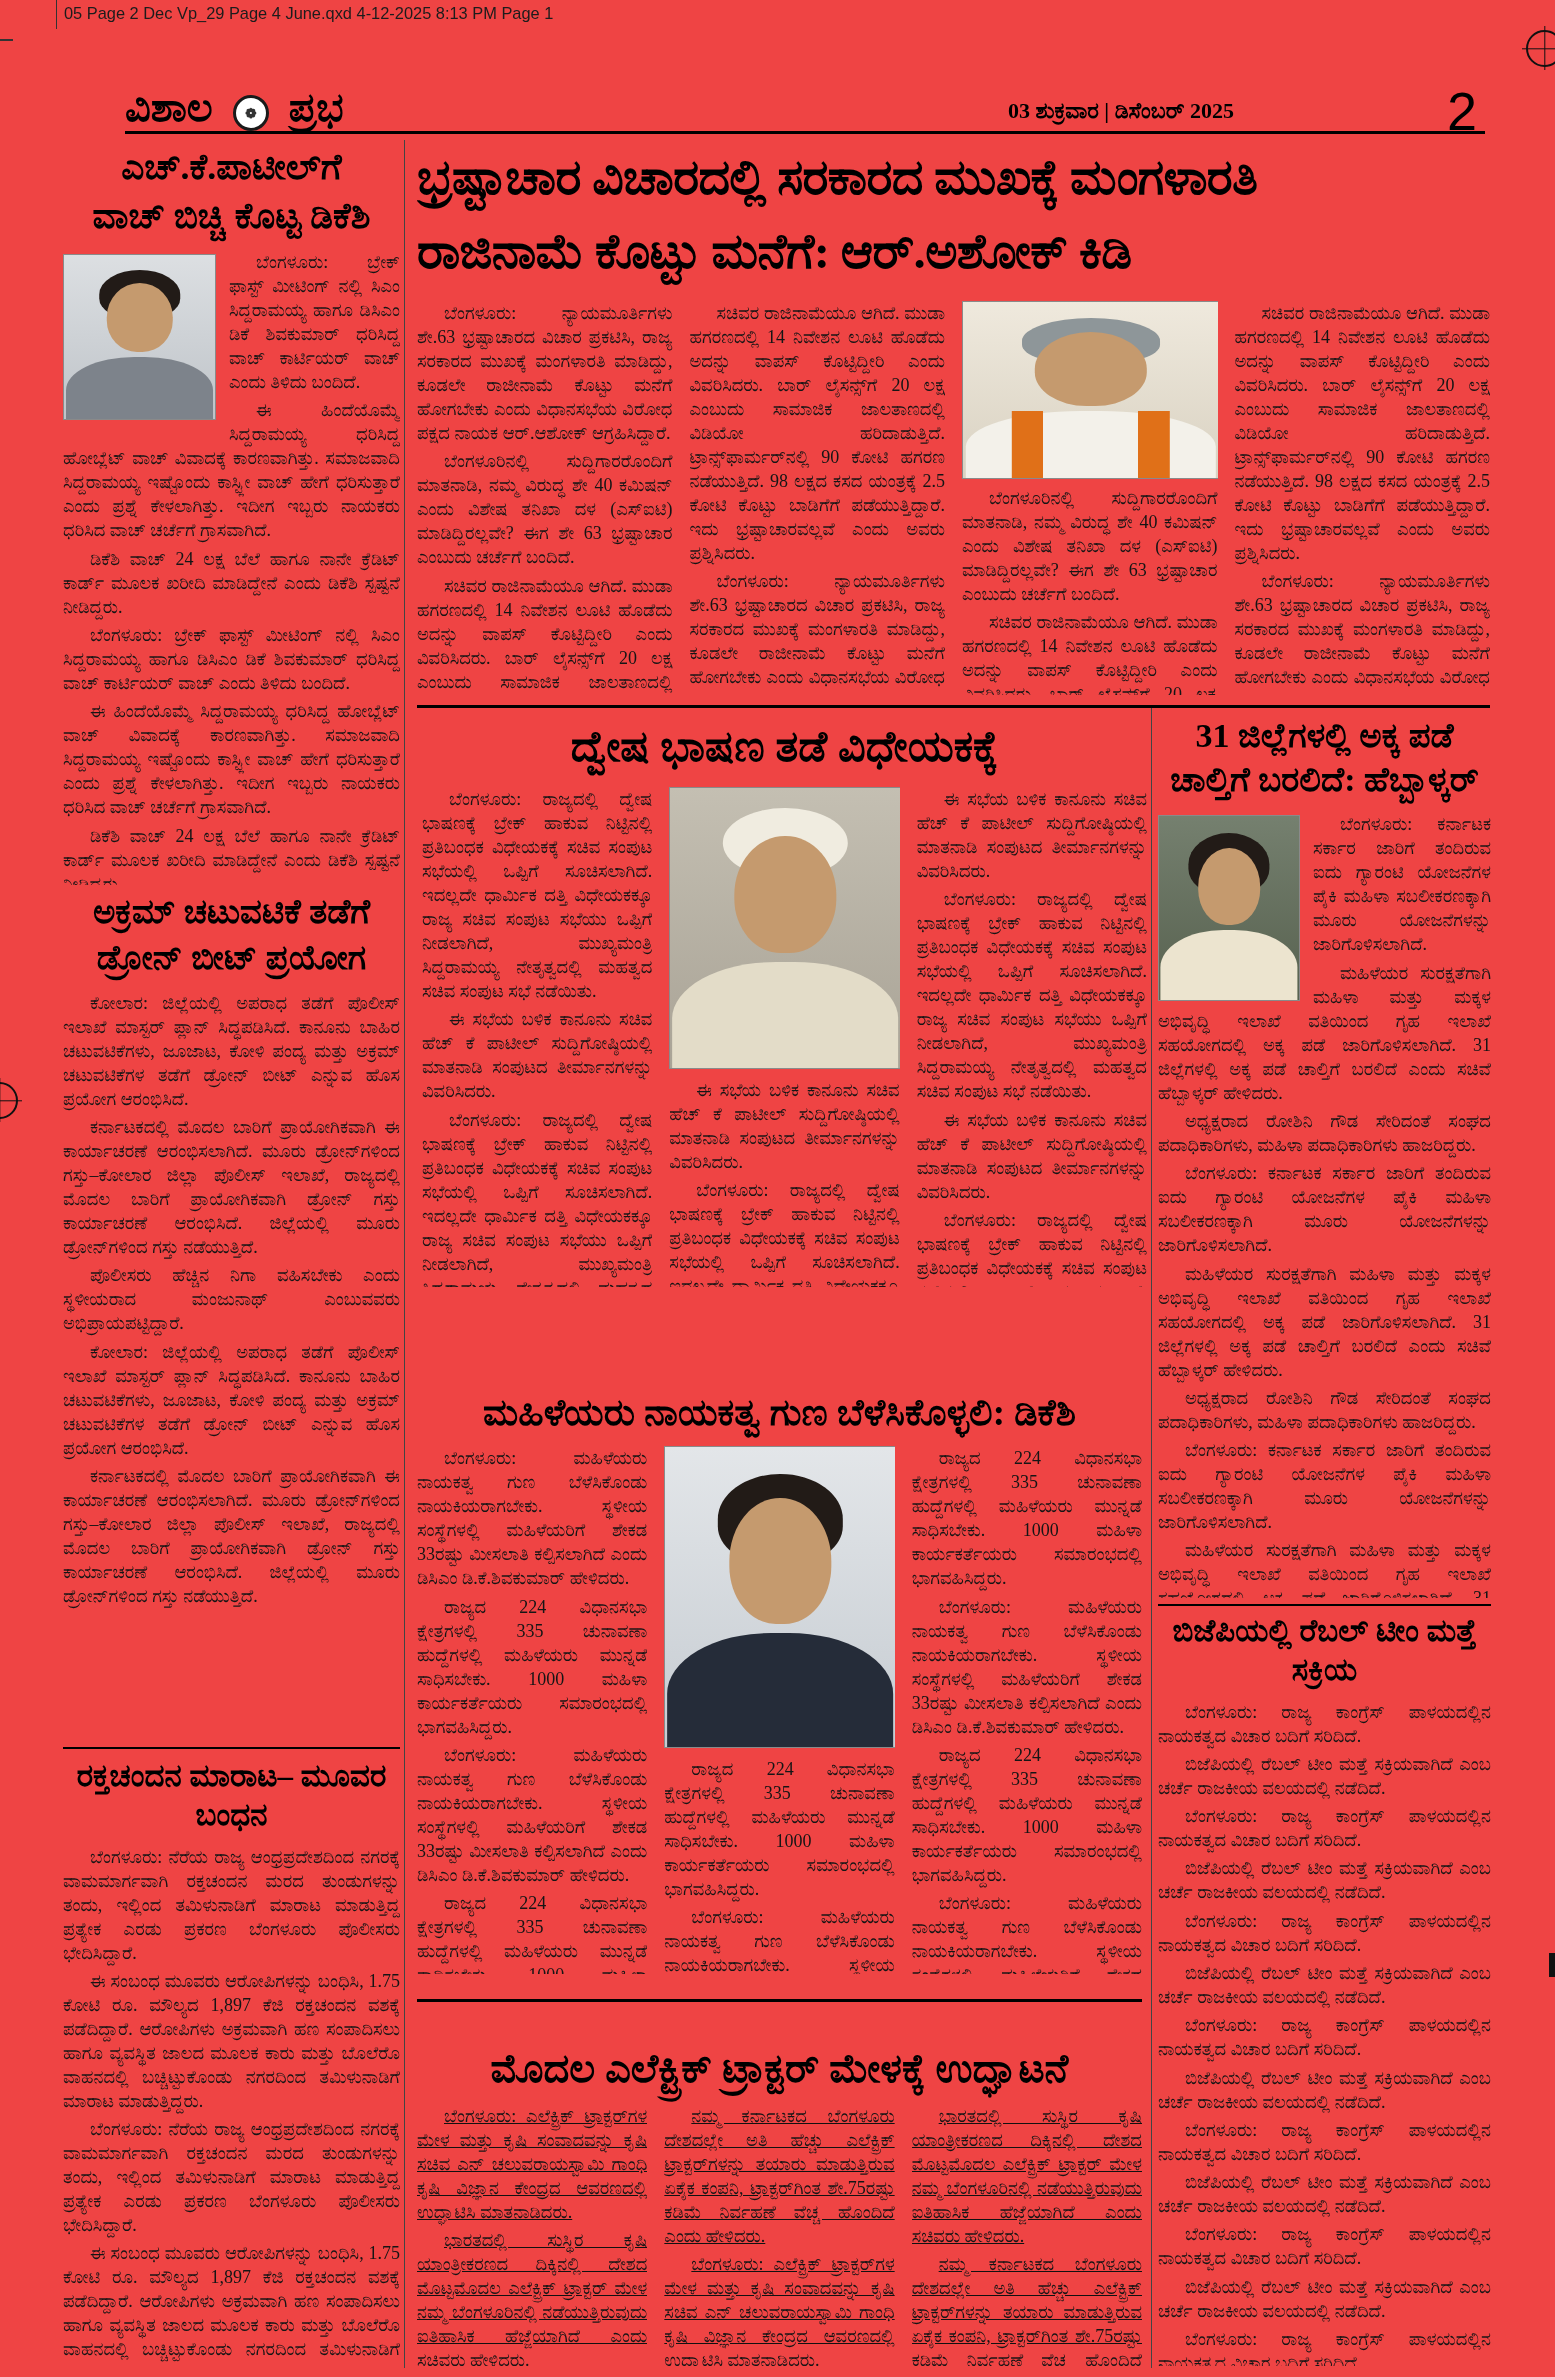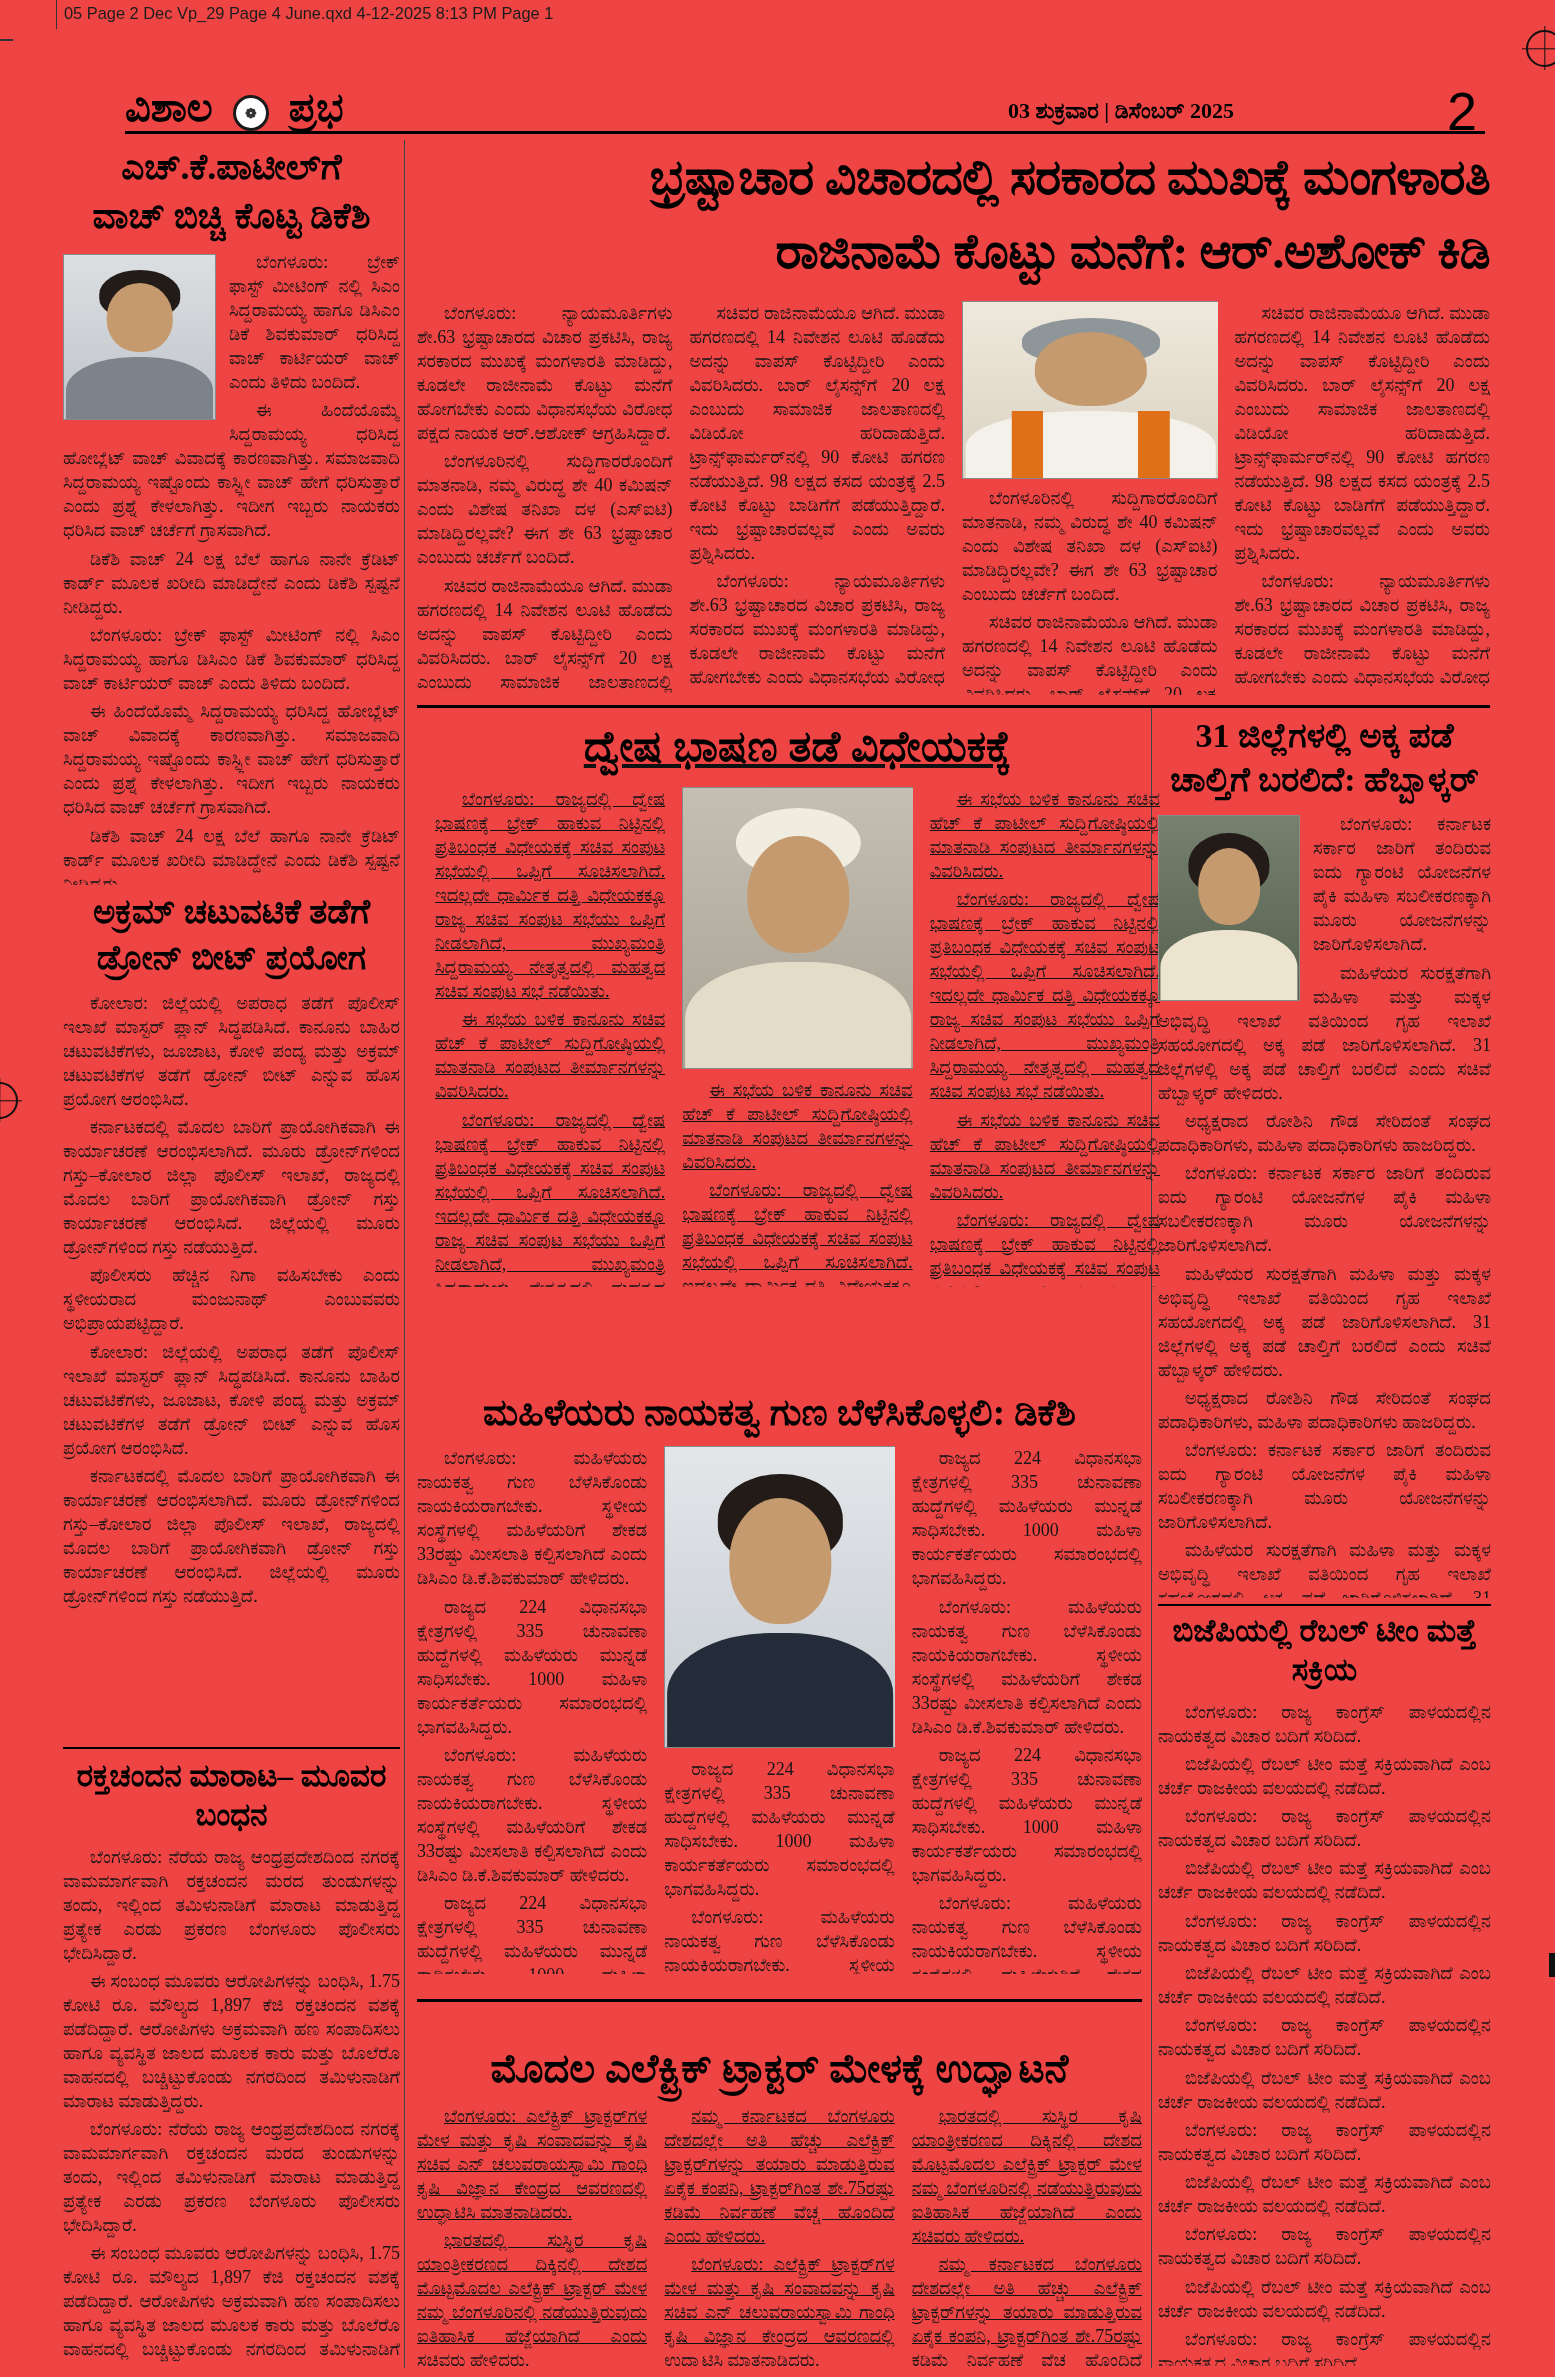--- a/index.html
+++ b/index.html
@@ -29,21 +29,21 @@
   .mh-pagenum{position:absolute;left:1447px;top:80px;font-size:54px;font-weight:400;color:#000;
               font-family:"Liberation Sans",sans-serif;}
   .mh-rule{position:absolute;left:125px;top:131px;width:1360px;height:2.9px;background:#000;}
   
   .vrule{position:absolute;width:1.4px;background:#444;}
   .hrule{position:absolute;height:2.9px;background:#000;}
   .hrule-thin{position:absolute;height:2.1px;background:#000;}
   
   .art{position:absolute;overflow:hidden;}
   .hl{font-weight:700;color:#000;text-align:center;margin:0 0 10px 0;}
-  .hl-top{font-size:49px;line-height:1.5;text-align:right;margin-bottom:13px;letter-spacing:-0.7px;}
+  .hl-top{font-size:49px;line-height:1.5;text-align:left;margin-bottom:13px;letter-spacing:-0.7px;}
   .hl-l1{font-size:36px;line-height:1.35;}
   .hl-l2{font-size:34px;line-height:1.35;}
   .hl-l3{font-size:31px;line-height:1.25;}
   .hl-m1{font-size:43px;line-height:1.4;}
   .hl-m2{font-size:37px;line-height:1.25;}
   .hl-m3{font-size:40px;line-height:1.25;margin-top:36px;}
   .hl-r1{font-size:34px;line-height:1.3;}
   .hl-r2{font-size:31px;line-height:1.25;}
   .body-text{font-size:18px;line-height:24px;text-align:justify;color:#151515;overflow:hidden;}
   .body-text p{margin:0 0 4.3px 0;text-indent:27px;}
@@ -176,21 +176,21 @@
       <p>ಬೆಂಗಳೂರಿನಲ್ಲಿ ಸುದ್ದಿಗಾರರೊಂದಿಗೆ ಮಾತನಾಡಿ, ನಮ್ಮ ವಿರುದ್ಧ ಶೇ 40 ಕಮಿಷನ್ ಎಂದು ವಿಶೇಷ ತನಿಖಾ ದಳ (ಎಸ್‌ಐಟಿ) ಮಾಡಿದ್ದಿರಲ್ಲವೇ? ಈಗ ಶೇ 63 ಭ್ರಷ್ಟಾಚಾರ ಎಂಬುದು ಚರ್ಚೆಗೆ ಬಂದಿದೆ.</p>
           <p>ಸಚಿವರ ರಾಜಿನಾಮೆಯೂ ಆಗಿದೆ. ಮುಡಾ ಹಗರಣದಲ್ಲಿ 14 ನಿವೇಶನ ಲೂಟಿ ಹೊಡೆದು ಅದನ್ನು ವಾಪಸ್ ಕೊಟ್ಟಿದ್ದೀರಿ ಎಂದು ವಿವರಿಸಿದರು. ಬಾರ್ ಲೈಸನ್ಸ್‌ಗೆ 20 ಲಕ್ಷ ಎಂಬುದು ಸಾಮಾಜಿಕ ಜಾಲತಾಣದಲ್ಲಿ ವಿಡಿಯೋ ಹರಿದಾಡುತ್ತಿದೆ. ಟ್ರಾನ್ಸ್‌ಫಾರ್ಮರ್‌ನಲ್ಲಿ 90 ಕೋಟಿ ಹಗರಣ ನಡೆಯುತ್ತಿದೆ. 98 ಲಕ್ಷದ ಕಸದ ಯಂತ್ರಕ್ಕೆ 2.5 ಕೋಟಿ ಕೊಟ್ಟು ಬಾಡಿಗೆಗೆ ಪಡೆಯುತ್ತಿದ್ದಾರೆ. ಇದು ಭ್ರಷ್ಟಾಚಾರವಲ್ಲವೆ ಎಂದು ಅವರು ಪ್ರಶ್ನಿಸಿದರು.</p>
         </div>
       <div class="col body-text">
           <p>ಸಚಿವರ ರಾಜಿನಾಮೆಯೂ ಆಗಿದೆ. ಮುಡಾ ಹಗರಣದಲ್ಲಿ 14 ನಿವೇಶನ ಲೂಟಿ ಹೊಡೆದು ಅದನ್ನು ವಾಪಸ್ ಕೊಟ್ಟಿದ್ದೀರಿ ಎಂದು ವಿವರಿಸಿದರು. ಬಾರ್ ಲೈಸನ್ಸ್‌ಗೆ 20 ಲಕ್ಷ ಎಂಬುದು ಸಾಮಾಜಿಕ ಜಾಲತಾಣದಲ್ಲಿ ವಿಡಿಯೋ ಹರಿದಾಡುತ್ತಿದೆ. ಟ್ರಾನ್ಸ್‌ಫಾರ್ಮರ್‌ನಲ್ಲಿ 90 ಕೋಟಿ ಹಗರಣ ನಡೆಯುತ್ತಿದೆ. 98 ಲಕ್ಷದ ಕಸದ ಯಂತ್ರಕ್ಕೆ 2.5 ಕೋಟಿ ಕೊಟ್ಟು ಬಾಡಿಗೆಗೆ ಪಡೆಯುತ್ತಿದ್ದಾರೆ. ಇದು ಭ್ರಷ್ಟಾಚಾರವಲ್ಲವೆ ಎಂದು ಅವರು ಪ್ರಶ್ನಿಸಿದರು.</p>
           <p>ಬೆಂಗಳೂರು: ನ್ಯಾಯಮೂರ್ತಿಗಳು ಶೇ.63 ಭ್ರಷ್ಟಾಚಾರದ ವಿಚಾರ ಪ್ರಕಟಿಸಿ, ರಾಜ್ಯ ಸರಕಾರದ ಮುಖಕ್ಕೆ ಮಂಗಳಾರತಿ ಮಾಡಿದ್ದು, ಕೂಡಲೇ ರಾಜೀನಾಮೆ ಕೊಟ್ಟು ಮನೆಗೆ ಹೋಗಬೇಕು ಎಂದು ವಿಧಾನಸಭೆಯ ವಿರೋಧ ಪಕ್ಷದ ನಾಯಕ ಆರ್.ಆಶೋಕ್ ಆಗ್ರಹಿಸಿದ್ದಾರೆ.</p>
         </div>
     </div>
   </div>
 
-  <div class="art" style="left:435px;top:717px;width:725px;height:664px;text-decoration:underline;">
+  <div class="art" style="left:422px;top:717px;width:725px;height:664px;">
     <h2 class="hl hl-m1">
       <span>ದ್ವೇಷ ಭಾಷಣ ತಡೆ ವಿಧೇಯಕಕ್ಕೆ</span><br>
     </h2>
     <div class="cols" style="height:500px;">
       <div class="col body-text">
           <p>ಬೆಂಗಳೂರು: ರಾಜ್ಯದಲ್ಲಿ ದ್ವೇಷ ಭಾಷಣಕ್ಕೆ ಬ್ರೇಕ್ ಹಾಕುವ ನಿಟ್ಟಿನಲ್ಲಿ ಪ್ರತಿಬಂಧಕ ವಿಧೇಯಕಕ್ಕೆ ಸಚಿವ ಸಂಪುಟ ಸಭೆಯಲ್ಲಿ ಒಪ್ಪಿಗೆ ಸೂಚಿಸಲಾಗಿದೆ. ಇದಲ್ಲದೇ ಧಾರ್ಮಿಕ ದತ್ತಿ ವಿಧೇಯಕಕ್ಕೂ ರಾಜ್ಯ ಸಚಿವ ಸಂಪುಟ ಸಭೆಯು ಒಪ್ಪಿಗೆ ನೀಡಲಾಗಿದೆ, ಮುಖ್ಯಮಂತ್ರಿ ಸಿದ್ದರಾಮಯ್ಯ ನೇತೃತ್ವದಲ್ಲಿ ಮಹತ್ವದ ಸಚಿವ ಸಂಪುಟ ಸಭೆ ನಡೆಯಿತು.</p>
           <p>ಈ ಸಭೆಯ ಬಳಿಕ ಕಾನೂನು ಸಚಿವ ಹೆಚ್ ಕೆ ಪಾಟೀಲ್ ಸುದ್ದಿಗೋಷ್ಠಿಯಲ್ಲಿ ಮಾತನಾಡಿ ಸಂಪುಟದ ತೀರ್ಮಾನಗಳನ್ನು ವಿವರಿಸಿದರು.</p>
           <p>ಬೆಂಗಳೂರು: ರಾಜ್ಯದಲ್ಲಿ ದ್ವೇಷ ಭಾಷಣಕ್ಕೆ ಬ್ರೇಕ್ ಹಾಕುವ ನಿಟ್ಟಿನಲ್ಲಿ ಪ್ರತಿಬಂಧಕ ವಿಧೇಯಕಕ್ಕೆ ಸಚಿವ ಸಂಪುಟ ಸಭೆಯಲ್ಲಿ ಒಪ್ಪಿಗೆ ಸೂಚಿಸಲಾಗಿದೆ. ಇದಲ್ಲದೇ ಧಾರ್ಮಿಕ ದತ್ತಿ ವಿಧೇಯಕಕ್ಕೂ ರಾಜ್ಯ ಸಚಿವ ಸಂಪುಟ ಸಭೆಯು ಒಪ್ಪಿಗೆ ನೀಡಲಾಗಿದೆ, ಮುಖ್ಯಮಂತ್ರಿ ಸಿದ್ದರಾಮಯ್ಯ ನೇತೃತ್ವದಲ್ಲಿ ಮಹತ್ವದ ಸಚಿವ ಸಂಪುಟ ಸಭೆ ನಡೆಯಿತು.</p>
         </div>
       <div class="col body-text">

